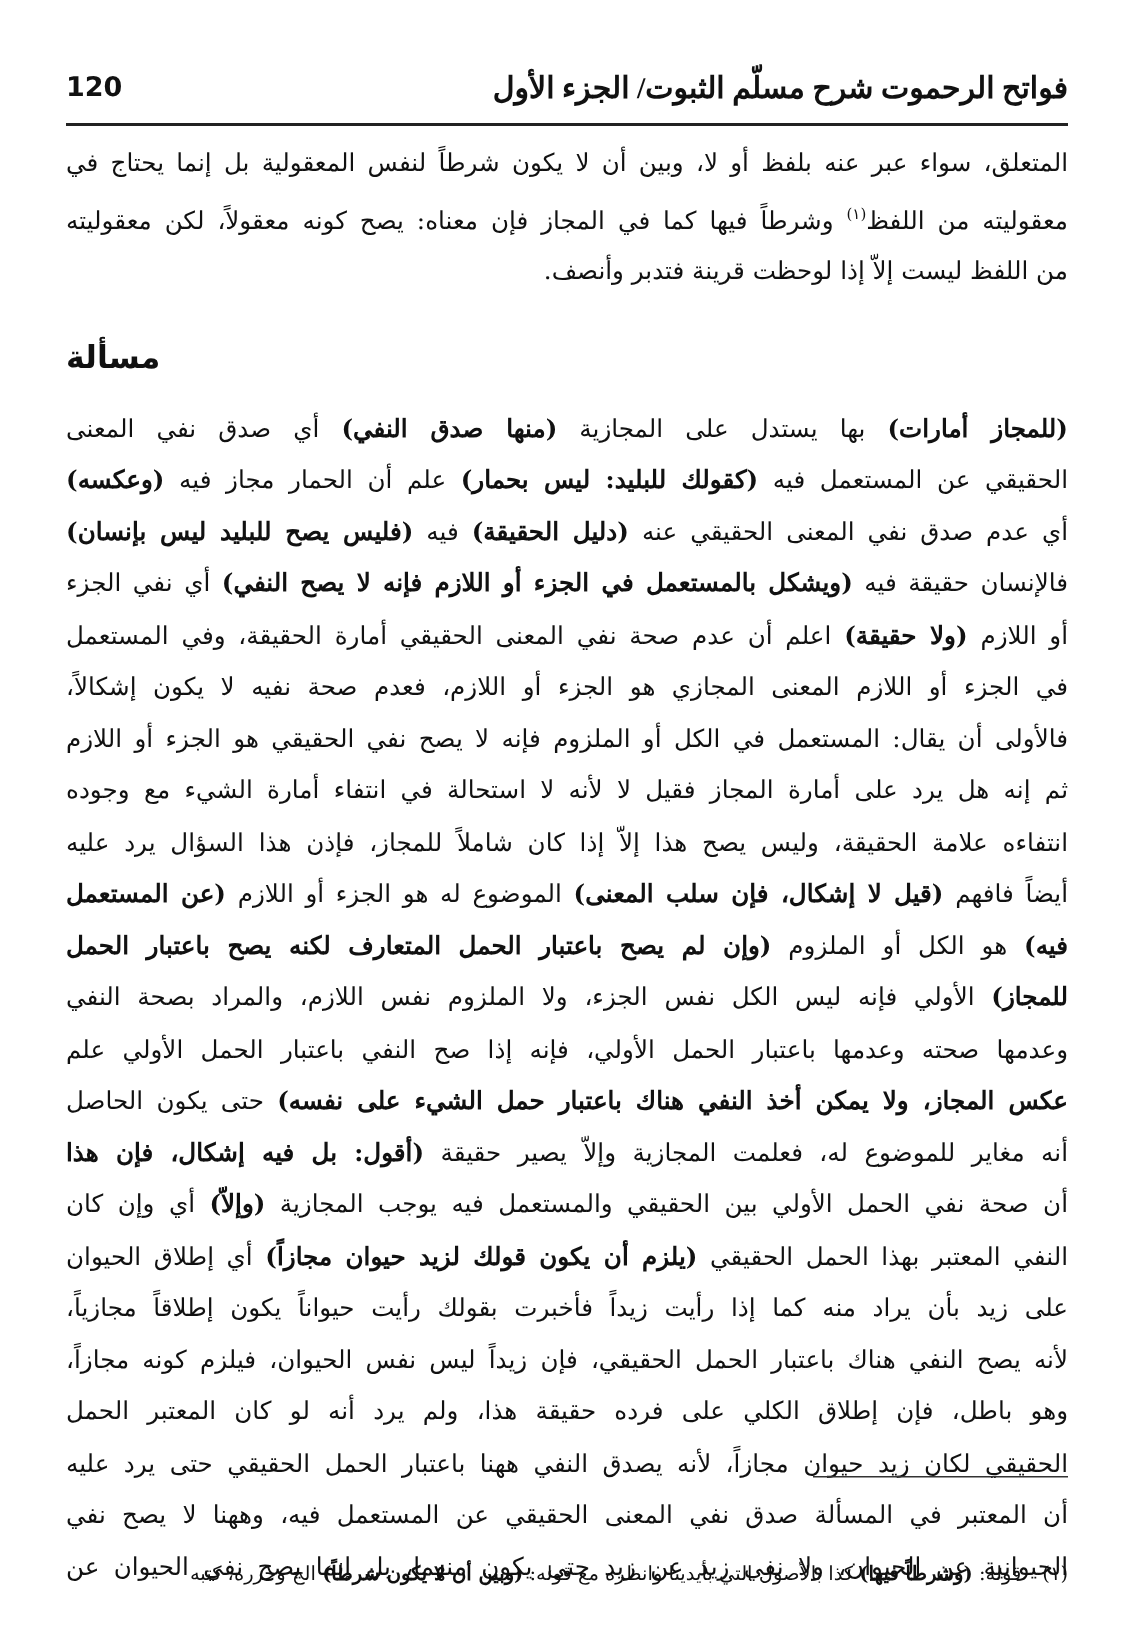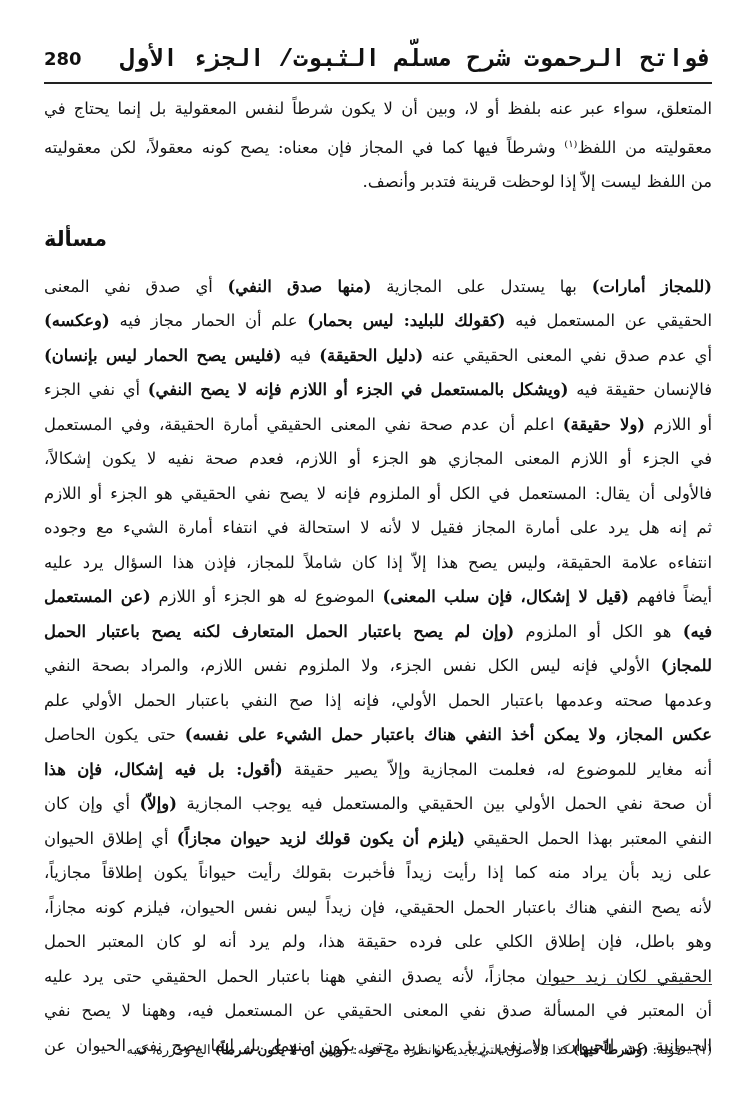--- a/index.html
+++ b/index.html
@@ -1,21 +1,21 @@
 <!DOCTYPE html>
 <html><head>
   <meta charset="utf-8">
   <style>
     html, body { margin: 0; padding: 0; background: #ffffff; }
     body { width: 756px; height: 1094px; position: relative; overflow: hidden;
            font-family: "DejaVu Serif", "Liberation Serif", serif; color: #111; }
     .page { position: absolute; left: 0; top: 0; width: 756px; height: 1094px; }
     .header { position: absolute; left: 44px; right: 44px; top: 38px; height: 40px;
               display: flex; justify-content: space-between; align-items: center; direction: rtl; }
-    .header-title { font-weight: bold; font-size: 24px; font-family: Liberation Mono, monospace; }
+    .header-title { font-weight: bold; font-size: 20px; font-family: Liberation Serif, serif; }
     .page-num { font-weight: bold; font-size: 18px; font-family: "DejaVu Sans", sans-serif; }
     .header-rule { position: absolute; left: 44px; right: 44px; top: 82px; height: 0; border-top: 2px solid #222; }
     .body-text { position: absolute; left: 44px; right: 44px; top: 92px; direction: rtl; text-align: justify;
                  font-size: 16.4px; line-height: 34.5px; }
     .line { display: block; text-align-last: justify; white-space: nowrap; overflow: hidden; }
     .line.last { text-align-last: right; }
     .section-title { text-align: left; font-weight: bold; font-size: 21px; font-family: "DejaVu Sans", sans-serif;
                      margin: 22px 0 14px; line-height: 34px; }
     b { font-weight: bold; }
     sup { font-size: 10px; }
@@ -23,34 +23,34 @@
     .footnotes { position: absolute; left: 44px; right: 44px; top: 1038px; direction: rtl; font-size: 13px; line-height: 24px; }
     .fn-num { margin-left: 14px; }
   </style>
 </head>
 <body>
 
 <div class="page">
 
   <div class="header">
     <span class="header-title">فواتح الرحموت شرح مسلّم الثبوت/ الجزء الأول</span>
-    <span class="page-num">280</span>
+    <span class="page-num">120</span>
   </div>
   <div class="header-rule"></div>
 
   <div class="body-text">
     <span class="line">المتعلق، سواء عبر عنه بلفظ أو لا، وبين أن لا يكون شرطاً لنفس المعقولية بل إنما يحتاج في</span>
     <span class="line"><span>معقوليته من اللفظ</span><sup>(١)</sup> <span>وشرطاً فيها كما في المجاز فإن معناه: يصح كونه معقولاً، لكن معقوليته</span></span>
     <span class="line last">من اللفظ ليست إلاّ إذا لوحظت قرينة فتدبر وأنصف.</span>
 
     <div class="section-title">مسألة</div>
 
     <span class="line"><b>(للمجاز أمارات)</b><span> بها يستدل على المجازية </span><b>(منها صدق النفي)</b><span> أي صدق نفي المعنى</span></span>
     <span class="line"><span>الحقيقي عن المستعمل فيه </span><b>(كقولك للبليد: ليس بحمار)</b><span> علم أن الحمار مجاز فيه </span><b>(وعكسه)</b></span>
-    <span class="line"><span>أي عدم صدق نفي المعنى الحقيقي عنه </span><b>(دليل الحقيقة)</b><span> فيه </span><b>(فليس يصح الحمار ليس بإنسان)</b></span>
+    <span class="line"><span>أي عدم صدق نفي المعنى الحقيقي عنه </span><b>(دليل الحقيقة)</b><span> فيه </span><b>(فليس يصح للبليد ليس بإنسان)</b></span>
     <span class="line"><span>فالإنسان حقيقة فيه </span><b>(ويشكل بالمستعمل في الجزء أو اللازم فإنه لا يصح النفي)</b><span> أي نفي الجزء</span></span>
     <span class="line"><span>أو اللازم </span><b>(ولا حقيقة)</b><span> اعلم أن عدم صحة نفي المعنى الحقيقي أمارة الحقيقة، وفي المستعمل</span></span>
     <span class="line">في الجزء أو اللازم المعنى المجازي هو الجزء أو اللازم، فعدم صحة نفيه لا يكون إشكالاً،</span>
     <span class="line">فالأولى أن يقال: المستعمل في الكل أو الملزوم فإنه لا يصح نفي الحقيقي هو الجزء أو اللازم</span>
     <span class="line">ثم إنه هل يرد على أمارة المجاز فقيل لا لأنه لا استحالة في انتفاء أمارة الشيء مع وجوده</span>
     <span class="line">انتفاءه علامة الحقيقة، وليس يصح هذا إلاّ إذا كان شاملاً للمجاز، فإذن هذا السؤال يرد عليه</span>
     <span class="line"><span>أيضاً فافهم </span><b>(قيل لا إشكال، فإن سلب المعنى)</b><span> الموضوع له هو الجزء أو اللازم </span><b>(عن المستعمل</b></span>
     <span class="line"><b>فيه)</b><span> هو الكل أو الملزوم </span><b>(وإن لم يصح باعتبار الحمل المتعارف لكنه يصح باعتبار الحمل</b></span>
     <span class="line"><b>للمجاز)</b><span> الأولي فإنه ليس الكل نفس الجزء، ولا الملزوم نفس اللازم، والمراد بصحة النفي</span></span>
     <span class="line">وعدمها صحته وعدمها باعتبار الحمل الأولي، فإنه إذا صح النفي باعتبار الحمل الأولي علم</span>

